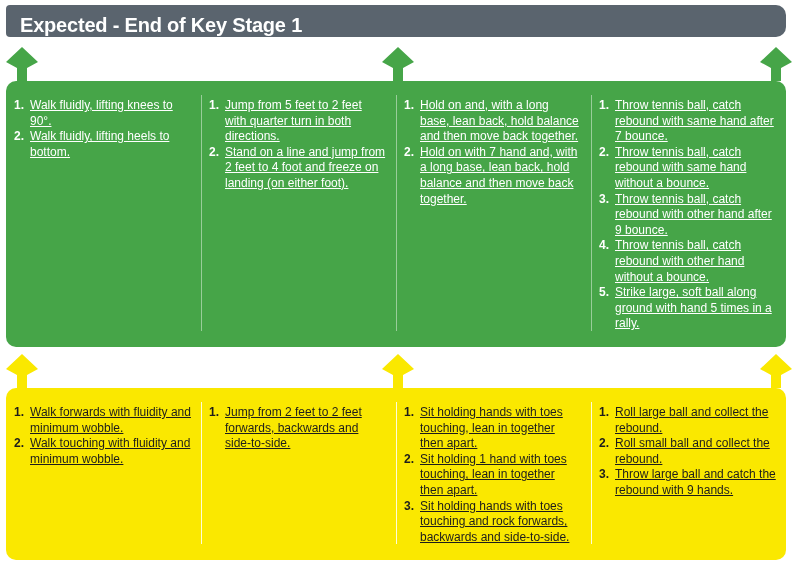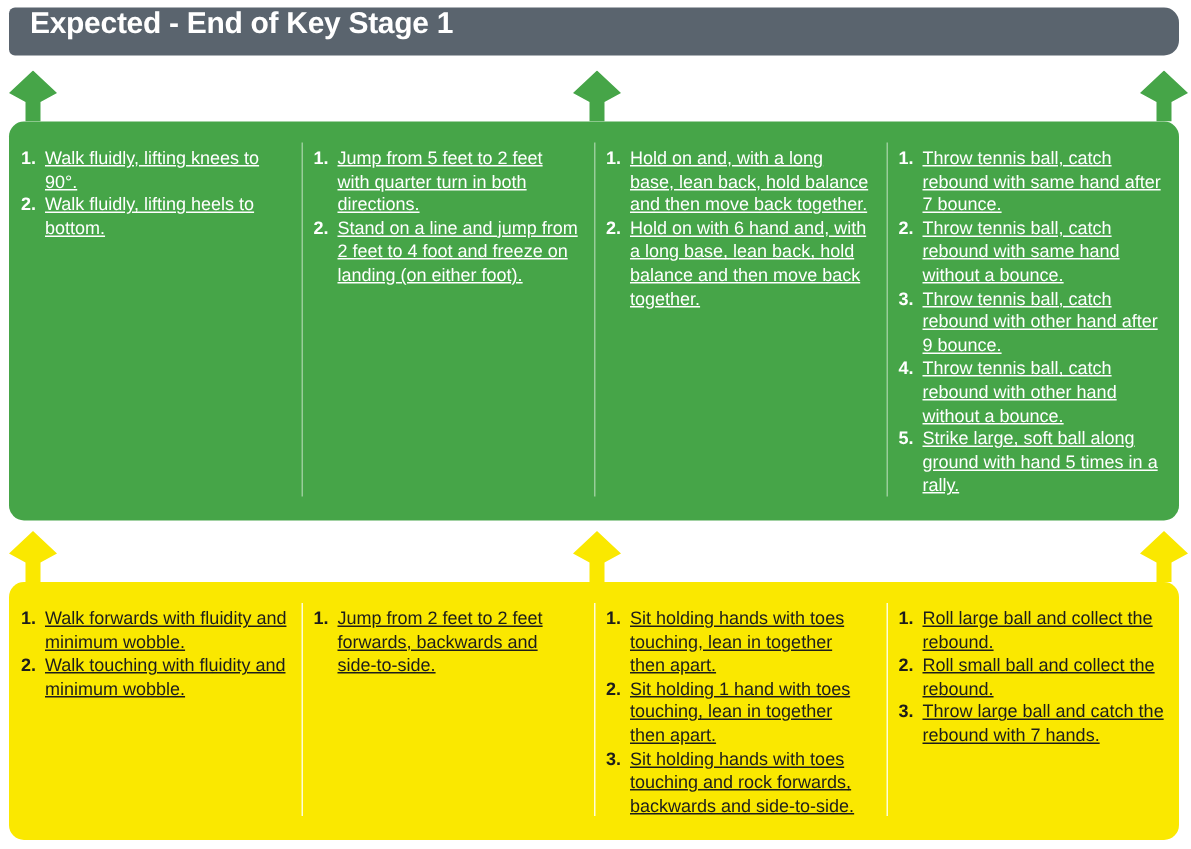--- a/index.html
+++ b/index.html
@@ -11,21 +11,21 @@
     --green-divider:rgba(255,255,255,.45);
     --yellow-divider:rgba(255,255,255,.85);
   }
   *{box-sizing:border-box;margin:0;padding:0;}
   html,body{width:794px;height:566px;background:#ffffff;overflow:hidden;
     font-family:"Liberation Sans", sans-serif;}
   .page{position:relative;width:794px;height:566px;background:#fff;}
 
   .title-bar{position:absolute;left:6px;top:5px;width:780px;height:32px;
     background:var(--header-bg);border-radius:4px 10px 10px 4px;
-    display:flex;align-items:flex-start;padding-left:14px;}
+    display:flex;align-items:flex-end;padding-left:14px;}
   .title-bar h1{color:#fff;font-size:20px;font-weight:bold;letter-spacing:-0.2px;}
 
   .arrow-row{position:absolute;left:0;width:794px;height:34px;}
   .arrow-row.row-green{top:47px;}
   .arrow-row.row-yellow{top:354px;}
   .arrow{position:absolute;top:0;width:32px;height:34px;}
   .arrow svg{display:block;width:32px;height:34px;}
   .a-left{left:6px;}
   .a-center{left:382px;}
   .a-right{left:760px;}
@@ -101,21 +101,21 @@
           </ol>
         </div>
         <div class="col">
           <ol class="items">
             <li class="item">
               <span class="num">1.</span>
               <span class="txt">Hold on and, with a long base, lean back, hold balance and then move back together.</span>
             </li>
             <li class="item">
               <span class="num">2.</span>
-              <span class="txt">Hold on with 6 hand and, with a long base, lean back, hold balance and then move back together.</span>
+              <span class="txt">Hold on with 7 hand and, with a long base, lean back, hold balance and then move back together.</span>
             </li>
           </ol>
         </div>
         <div class="col">
           <ol class="items">
             <li class="item">
               <span class="num">1.</span>
               <span class="txt">Throw tennis ball, catch rebound with same hand after 7 bounce.</span>
             </li>
             <li class="item">
@@ -200,20 +200,20 @@
             <li class="item">
               <span class="num">1.</span>
               <span class="txt">Roll large ball and collect the rebound.</span>
             </li>
             <li class="item">
               <span class="num">2.</span>
               <span class="txt">Roll small ball and collect the rebound.</span>
             </li>
             <li class="item">
               <span class="num">3.</span>
-              <span class="txt">Throw large ball and catch the rebound with 7 hands.</span>
+              <span class="txt">Throw large ball and catch the rebound with 9 hands.</span>
             </li>
           </ol>
         </div>
       </div>
   </section>
 
 </div>
 
 </body></html>

